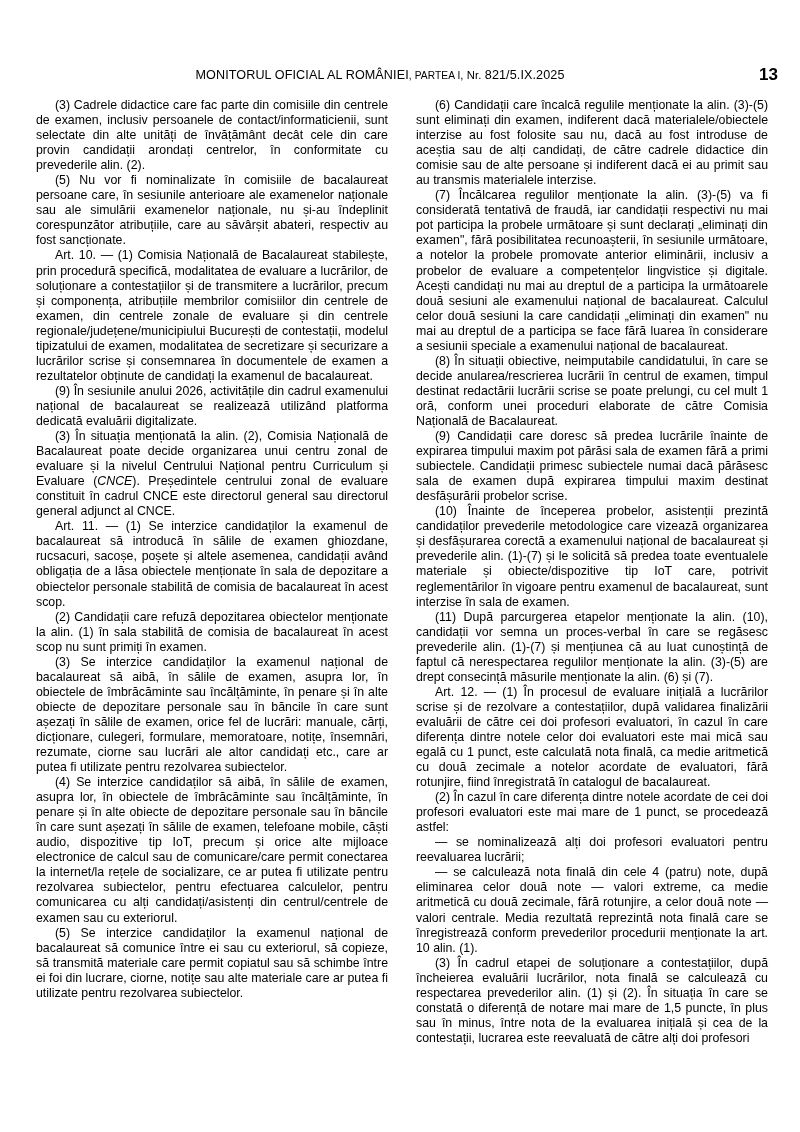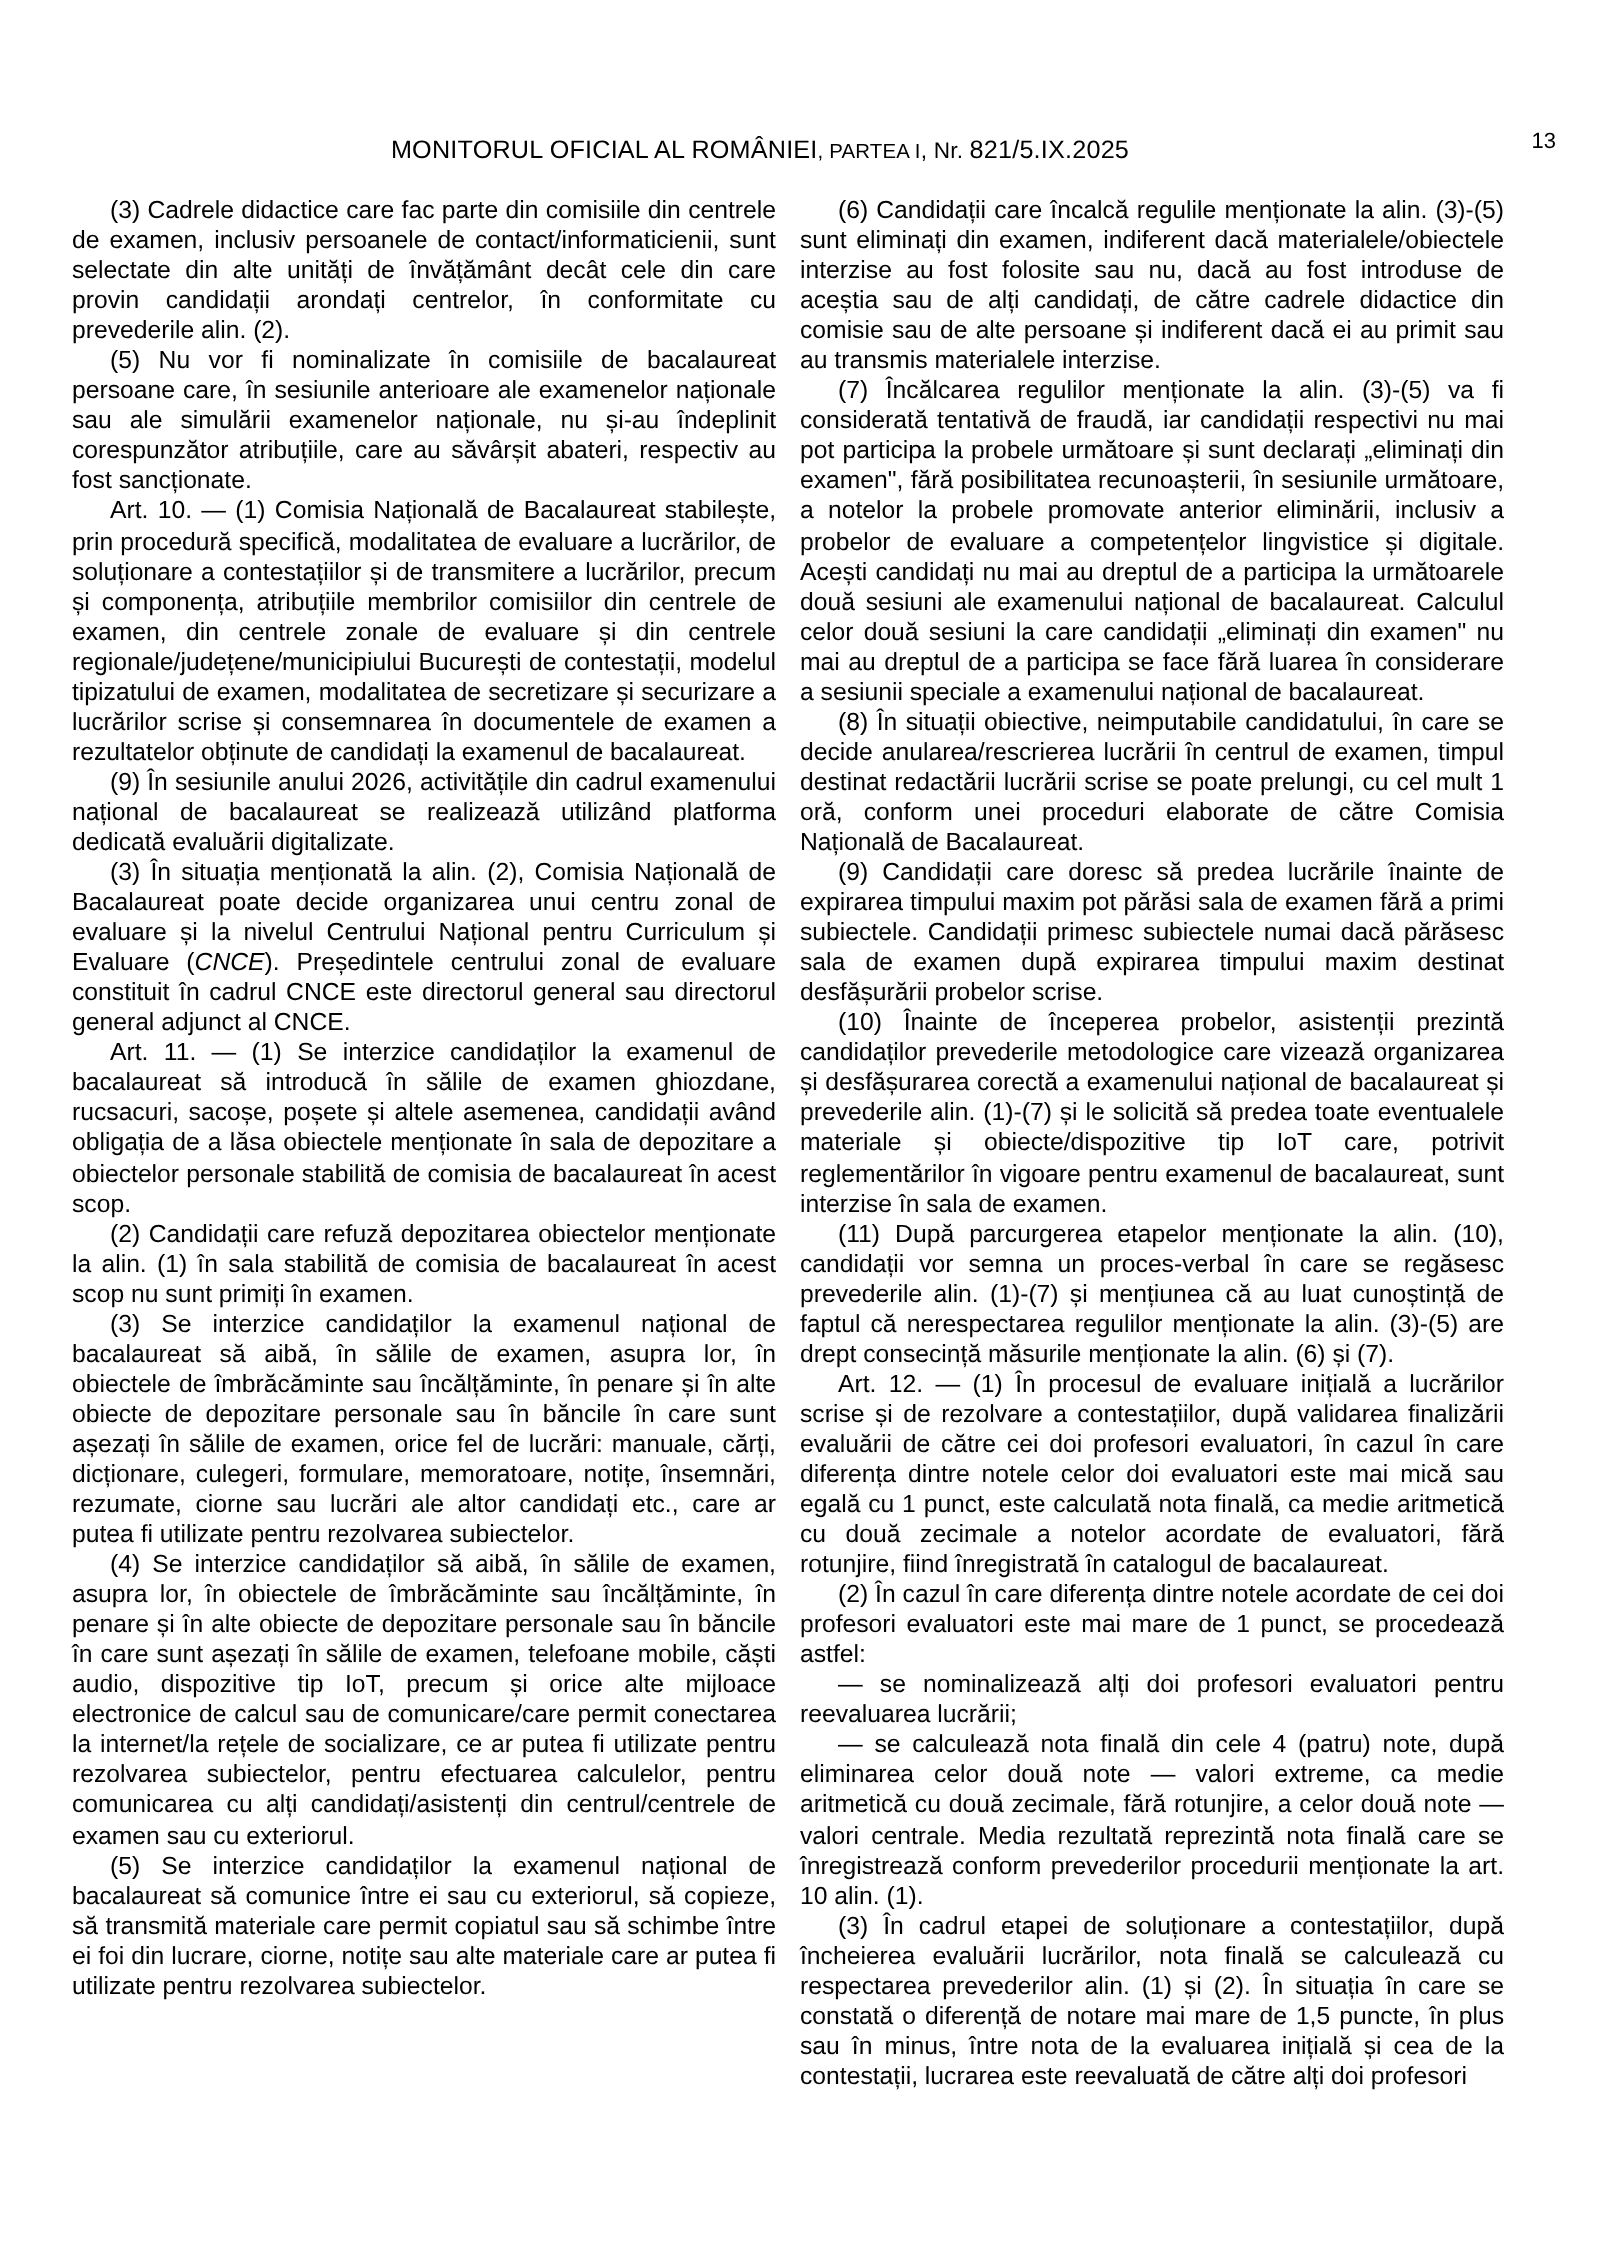--- a/index.html
+++ b/index.html
@@ -45,32 +45,32 @@
   .rh-center .small-caps {
     font-size: 10.2px;
   }
   .rh-center .nr-label {
     font-size: 11.3px;
   }
   .page-number {
     position: absolute;
     right: 22px;
     top: -3px;
-    font-size: 11px;
-    font-weight: normal;
+    font-size: 17px;
+    font-weight: bold;
   }
 
   
   .columns {
     position: absolute;
     top: 98px;
     left: 36px;
     width: 732px;
     display: flex;
-    gap: 12px;
+    gap: 28px;
   }
   .col {
     width: 352px;
     flex: 0 0 352px;
   }
 
   p.para {
     margin: 0;
     font-size: 12.35px;
     line-height: 15.05px;

